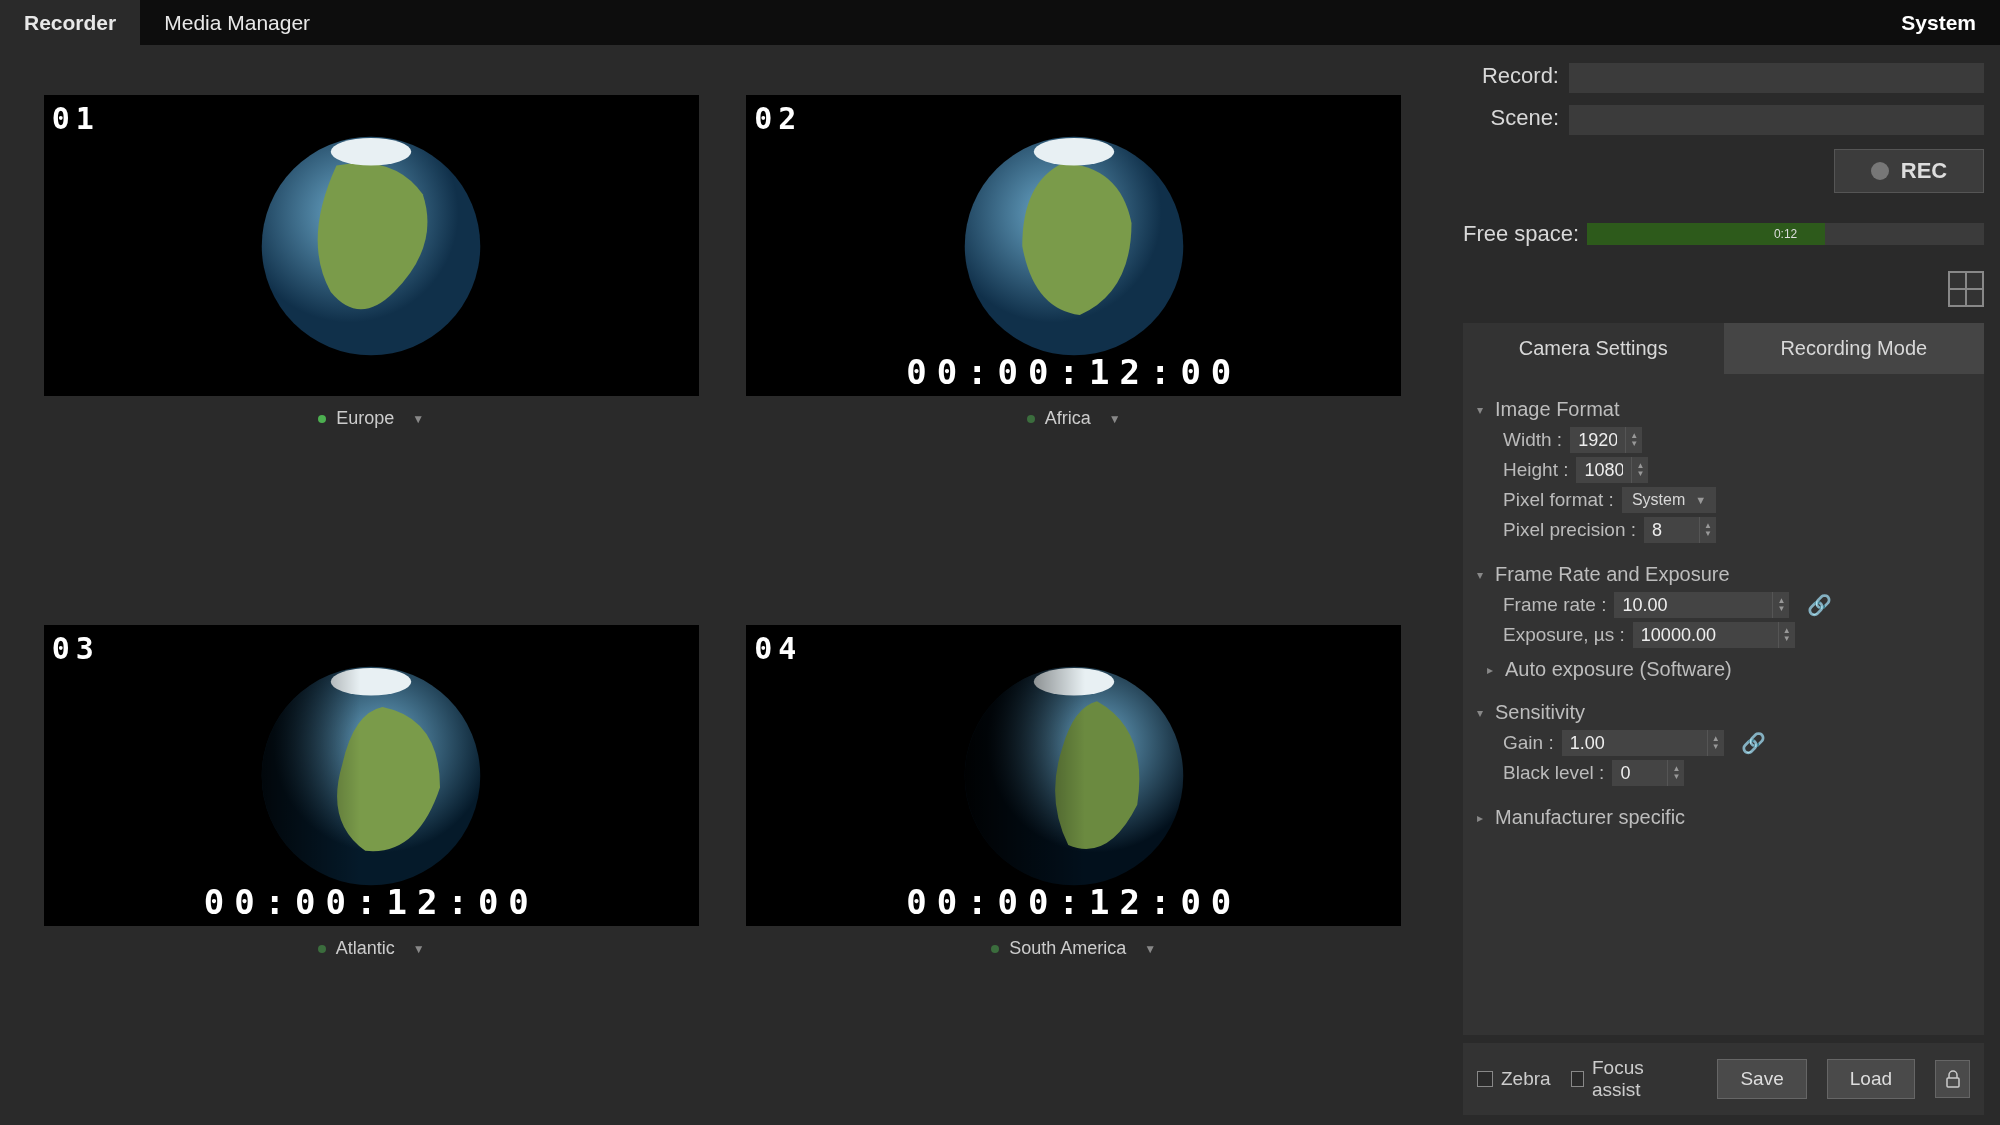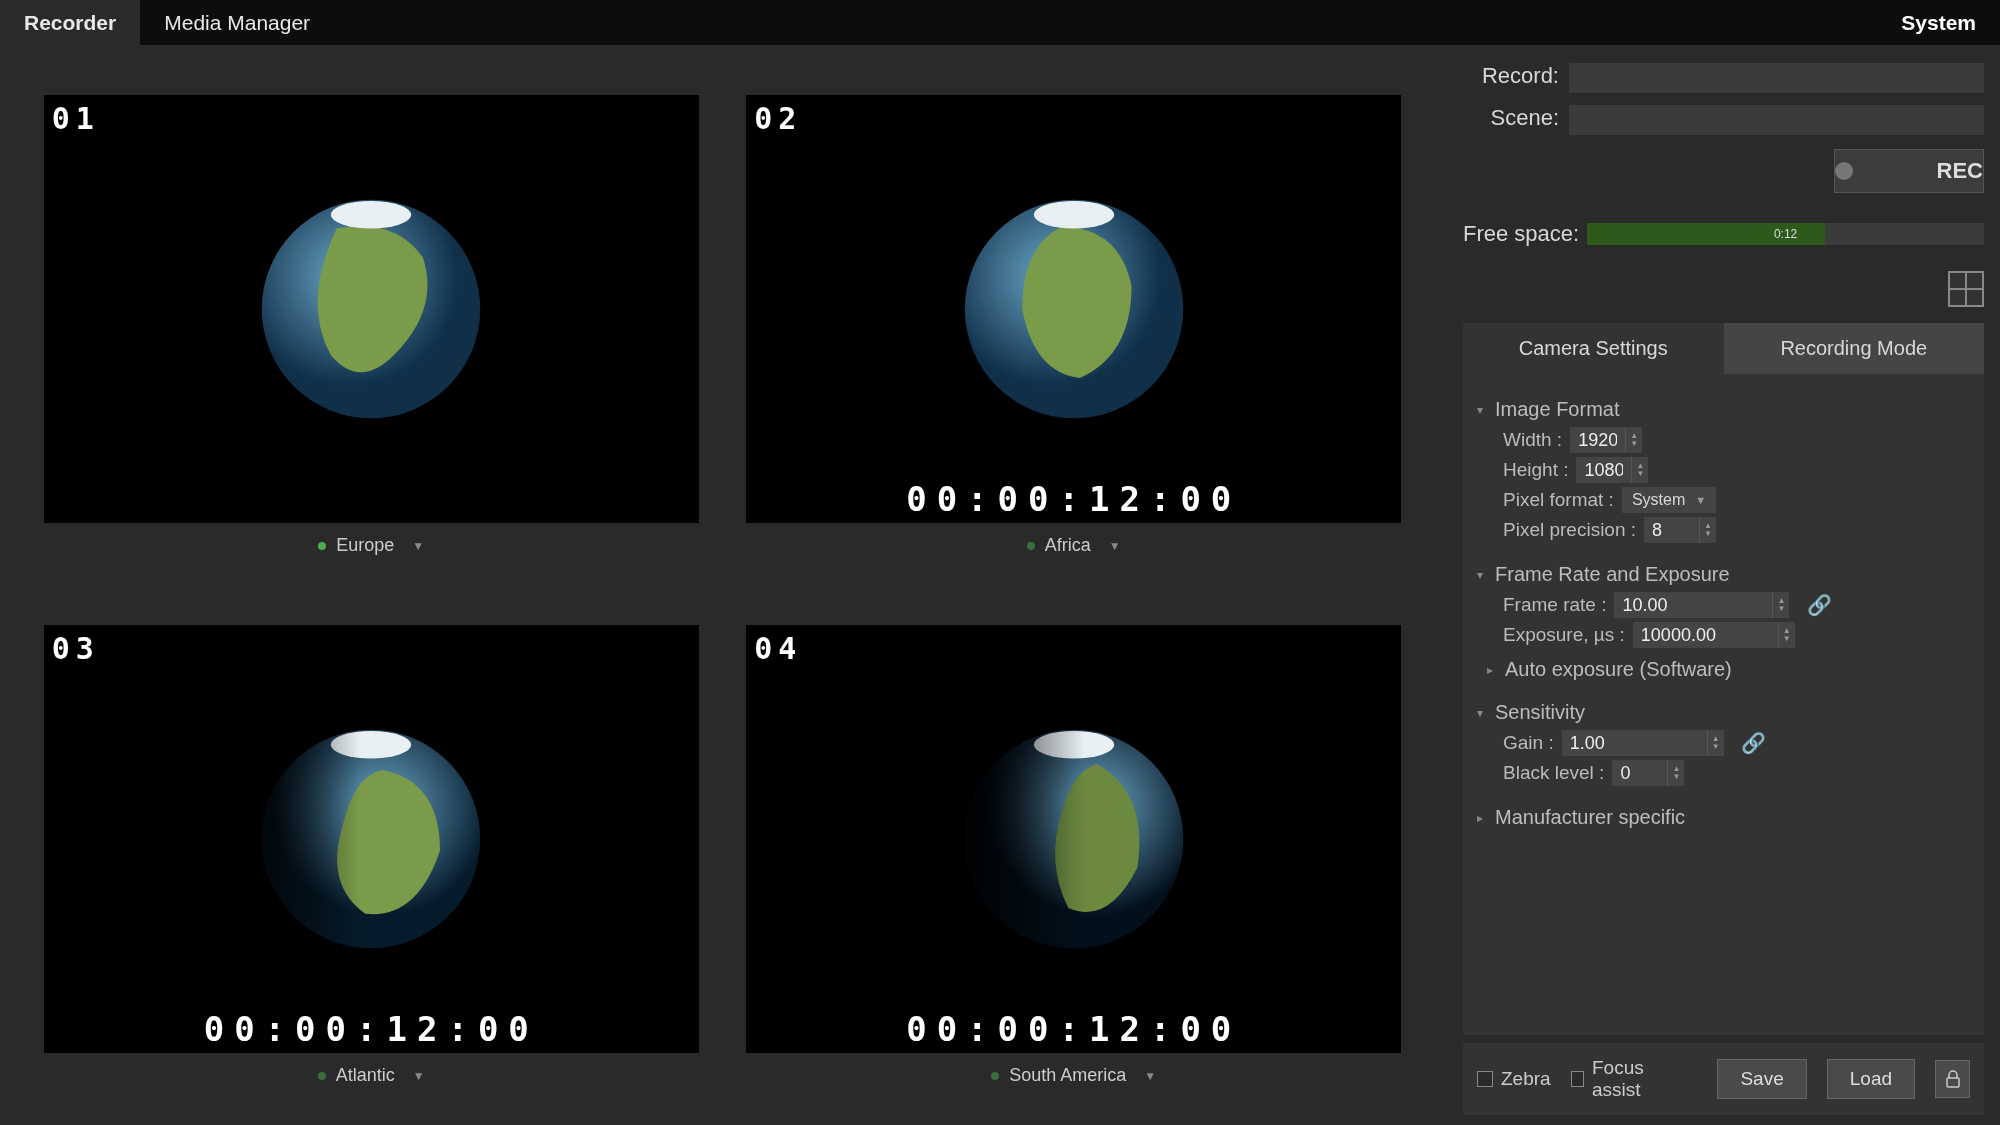--- a/index.html
+++ b/index.html
@@ -10,38 +10,38 @@
   .topbar .tab { padding: 0 24px; display: flex; align-items: center; font-size: 21px; color: #e8e8e8; cursor: pointer; }
   .topbar .tab.active { background: #2a2a2a; font-weight: 600; }
   .topbar .spacer { flex: 1; }
   .topbar .system { padding: 0 24px; display: flex; align-items: center; font-size: 21px; font-weight: 600; color: #fff; cursor: pointer; }
 
   .main { display: flex; height: calc(100% - 45px); }
 
   
   .camgrid { flex: 1; padding: 50px 35px 30px 35px; display: grid; grid-template-columns: 1fr 1fr; grid-template-rows: 1fr 1fr; gap: 60px 30px; }
   .camcell { display: flex; flex-direction: column; align-items: center; }
-  .preview { position: relative; width: 655px; height: 428px; background: #000; overflow:hidden; }
+  .preview { position: relative; width: 655px; height: 301px; background: #000; overflow:hidden; }
   .camnum { position: absolute; top: 6px; left: 8px; font-size: 30px; font-weight: 700; letter-spacing: 6px; color: #fff; font-family: "Consolas", monospace; }
   .tc { position: absolute; bottom: 4px; left: 0; right: 0; text-align: center; font-size: 34px; letter-spacing: 10px; color: #fff; font-family: "Consolas", monospace; font-weight:600;}
   .globe-wrap { position:absolute; inset:0; display:flex; align-items:center; justify-content:center; }
   .camlabel { margin-top: 12px; display: flex; align-items: center; gap: 10px; font-size: 18px; color: #ccc; }
   .dot { width: 8px; height: 8px; border-radius: 50%; }
   .dot.green { background: #4caf50; }
   .dot.dim { background: #4caf50; opacity:.5; }
   .chev-down { font-size: 12px; color: #888; margin-left: 8px;}
 
   
   .rightpanel { width: 555px; padding: 18px 16px 10px 18px; display: flex; flex-direction: column; }
   .toprows { display: flex; flex-direction: column; gap: 12px; }
   .row { display: flex; align-items: flex-start; gap: 10px; }
   .row label { width: 96px; text-align: right; font-size: 22px; color: #d8d8d8; }
   .row input[type=text] { flex: 1; height: 30px; background: #3b3b3b; border: none; color: #eee; padding: 0 8px; font-size: 18px; }
   .recrow { display: flex; justify-content: flex-end; margin-top: 14px; }
-  .recbtn { width: 150px; height: 44px; background: #3c3c3c; border: 1px solid #555; display:flex; align-items:center; justify-content:space-between; gap:12px; cursor:pointer; }
+  .recbtn { width: 150px; height: 44px; background: #3c3c3c; border: 1px solid #555; display:flex; align-items:center; justify-content:center; gap:12px; cursor:pointer; }
   .recbtn .circ { width: 18px; height: 18px; border-radius:50%; background:#777; }
   .recbtn span.t { font-size: 22px; font-weight:700; color:#ddd; }
   .freespace-row { display:flex; align-items:center; gap:8px; margin-top:28px;}
   .freespace-row .lab { font-size:22px; color:#d8d8d8; }
   .fsbar { flex:1; height:22px; background:#3b3b3b; position:relative; }
   .fsbar .fill { position:absolute; left:0; top:0; bottom:0; width:60%; background:#2d5a1b; }
   .fsbar .fstext { position:absolute; inset:0; display:flex; align-items:center; justify-content:center; font-size:12px; color:#ddd; }
   .gridicon-row { display:flex; justify-content:flex-end; margin-top:24px;}
   .gridicon { width:36px; height:36px; border:1px solid #888; display:grid; grid-template-columns:1fr 1fr; grid-template-rows:1fr 1fr; cursor:pointer; background:#333;}
   .gridicon div { border:1px solid #888; }

